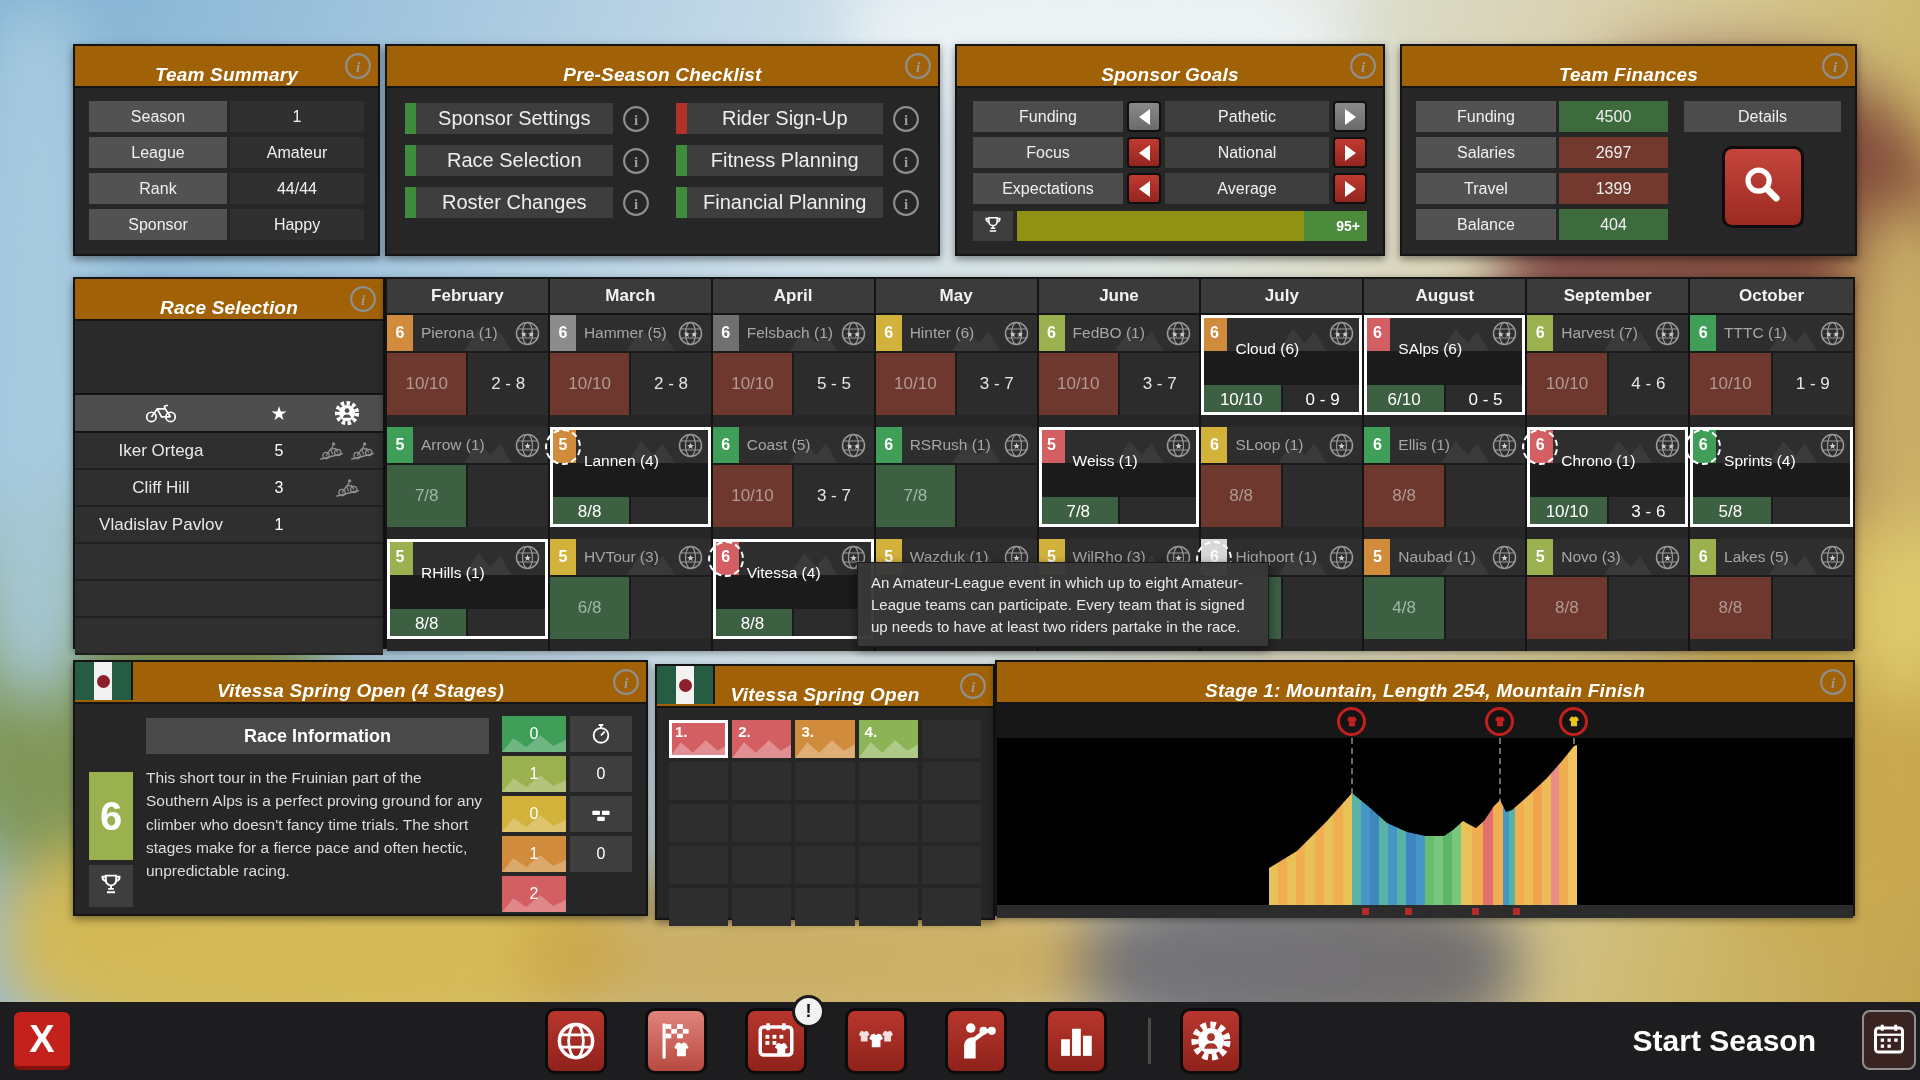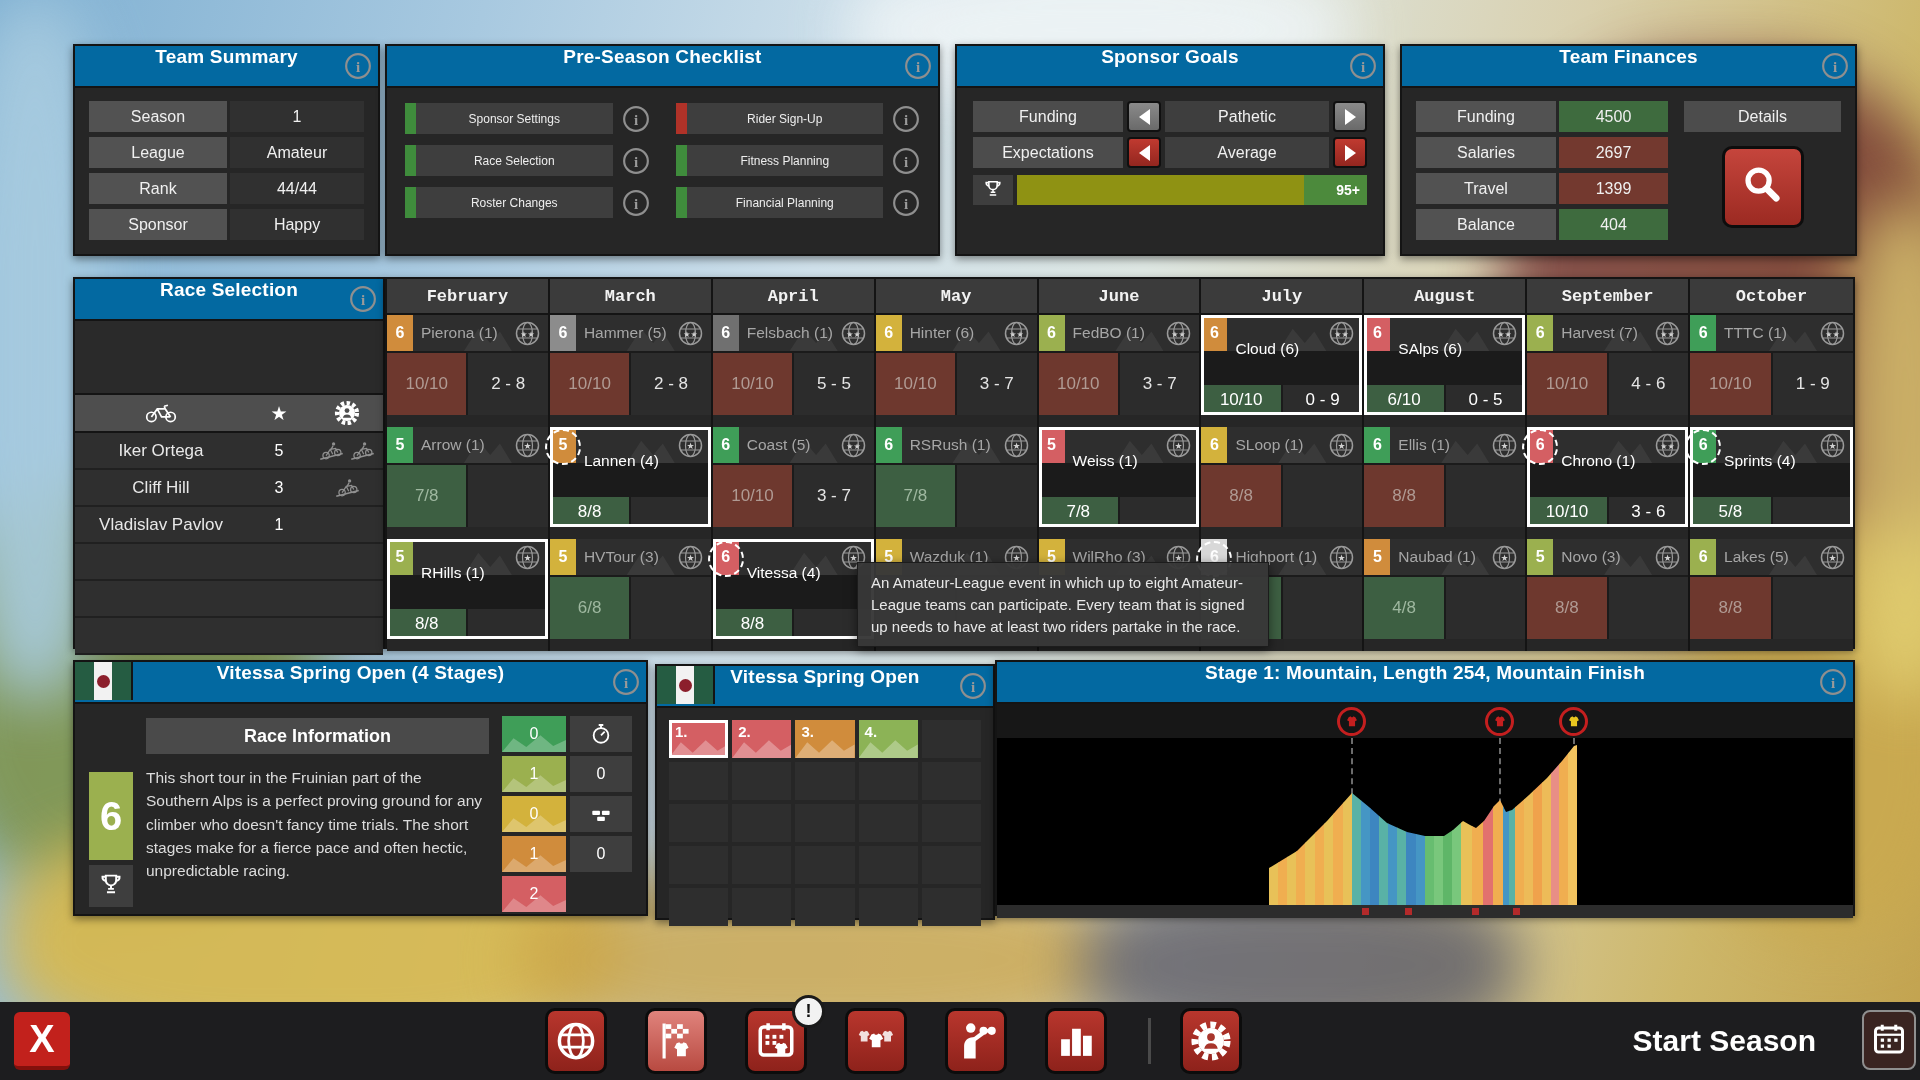--- a/index.html
+++ b/index.html
@@ -3,36 +3,36 @@
 <meta charset="utf-8">
 <style>
   html,body{margin:0;padding:0;background:#222;}
   #root{position:relative;width:1920px;height:1080px;overflow:hidden;
         font-family:"Liberation Sans","DejaVu Sans",sans-serif;}
   
   .bg{position:absolute;inset:0;background:linear-gradient(105deg,#7fb0d2 0%,#a8c9e0 22%,#cfe0ea 40%,#dde6e2 55%,#d9d0ae 72%,#cdb76a 88%,#c2a24e 100%);}
   .blob{position:absolute;filter:blur(30px);border-radius:40%;}
   
   .panel{position:absolute;background:#262626;border:2px solid #141414;box-shadow:0 3px 8px rgba(0,0,0,.45);z-index:10;box-sizing:border-box;}
-  .panel>header{height:40px;background:#0369a1;border-bottom:2px solid #141414;display:flex;align-items:flex-start;justify-content:center;position:relative;}
+  .panel>header{height:40px;background:#a16207;border-bottom:2px solid #141414;display:flex;align-items:flex-end;justify-content:center;position:relative;font-style:italic;}
   .ptitle{color:#fff;font-weight:bold;font-size:19px;letter-spacing:.2px;}
   .info-btn{position:absolute;right:6px;top:6px;width:28px;height:28px;}
   .info-btn svg{width:100%;height:100%;}
   
   .kv-row{display:flex;height:31px;margin-bottom:5px;}
   .kv-label{background:#525252;color:#f0f0f0;font-size:16px;display:flex;align-items:center;justify-content:center;}
   .kv-value{background:#303030;color:#f0f0f0;font-size:16px;display:flex;align-items:center;justify-content:center;margin-left:3px;}
   .tone-green{background:#3e6b3e !important;}
   .tone-red{background:#73392f !important;}
   
   #cl-grid{display:grid;grid-template-rows:repeat(3,31px);grid-auto-flow:column;grid-auto-columns:1fr;gap:11px 26px;padding:15px 18px;}
   .cl-item{display:flex;align-items:stretch;}
   .cl-bar{width:11px;}
   .st-green{background:#3f8c3c;} .st-red{background:#b03228;}
-  .cl-label{flex:1;background:#3e3e3e;color:#eee;font-size:12px;display:flex;align-items:center;justify-content:center;}
+  .cl-label{flex:1;background:#3e3e3e;color:#eee;font-size:20px;display:flex;align-items:center;justify-content:center;}
   .cl-info{width:28px;height:28px;margin-left:9px;align-self:center;}
   .cl-info svg{width:100%;height:100%;}
   
   #sg-rows{padding:13px 16px 0 16px;}
   .sg-row{display:grid;grid-template-columns:150px 34px 1fr 34px;gap:4px;height:31px;margin-bottom:5px;}
   .sg-label{background:#4c4c4c;color:#f0f0f0;font-size:16px;display:flex;align-items:center;justify-content:center;}
   .sg-value{background:#3e3e3e;color:#f0f0f0;font-size:16px;display:flex;align-items:center;justify-content:center;}
   .arrow-btn{border-radius:4px;border:2px solid #101010;display:flex;align-items:center;justify-content:center;box-sizing:border-box;}
   .arrow-red{background:linear-gradient(#c03a30,#93261f);} .arrow-gray{background:linear-gradient(#8a8a8a,#6a6a6a);}
   .tri-l{width:0;height:0;border:8px solid transparent;border-right:11px solid #fff;margin-left:-8px;}
@@ -53,21 +53,21 @@
   .mag-btn svg{width:44px;height:44px;}
   
   .rs-empty{height:72px;background:#2a2a2a;border-bottom:2px solid #141414;}
   .rs-head{height:36px;background:#4e4e4e;border-bottom:2px solid #141414;display:grid;grid-template-columns:172px 64px 1fr;align-items:center;justify-items:center;}
   .rs-row{height:35px;background:#2f2f2f;border-bottom:2px solid #202020;display:grid;grid-template-columns:172px 64px 1fr;align-items:center;justify-items:center;}
   .rs-name{color:#e8e8e8;font-size:17px;} .rs-stars{color:#fff;font-size:16px;}
   .rs-badges{display:flex;gap:4px;} .rs-badges svg{width:27px;height:20px;}
   .star-glyph{color:#fff;font-size:19px;}
   
   #cal-months{display:grid;grid-template-columns:repeat(9,1fr);height:36px;}
-  .month{background:#3b3b3b;border-right:2px solid #141414;border-bottom:2px solid #141414;display:flex;align-items:center;justify-content:center;color:#f2f2f2;font-weight:bold;font-size:17px;font-family:Liberation Mono, monospace;}
+  .month{background:#3b3b3b;border-right:2px solid #141414;border-bottom:2px solid #141414;display:flex;align-items:center;justify-content:center;color:#f2f2f2;font-weight:bold;font-size:17px;}
   .month:last-child{border-right:none;}
   .cal-row{display:grid;grid-template-columns:repeat(9,1fr);height:112px;}
   .cell{position:relative;border-right:2px solid #141414;background:#262626;display:flex;flex-direction:column;box-sizing:border-box;}
   .cell:last-child{border-right:none;}
   .nrow{position:relative;height:36px;background:#2e2e2e;border-bottom:2px solid #1b1b1b;display:flex;align-items:center;flex:none;}
   .nrow::after{content:"";position:absolute;right:36px;top:9px;width:48px;height:27px;background:rgba(255,255,255,.06);clip-path:polygon(0 100%,30% 18%,55% 70%,75% 28%,100% 100%);}
   .rnum{position:relative;width:26px;align-self:stretch;display:flex;align-items:center;justify-content:center;color:#fff;font-weight:bold;font-size:16px;flex:none;}
   .rnum.ret::before{content:"";position:absolute;left:-5px;top:2px;width:32px;height:32px;border:2px dashed #fff;border-radius:50%;z-index:4;}
   .rname{margin-left:8px;font-size:15.5px;color:#a6a6a6;white-space:nowrap;z-index:2;}
   .globe-ic{margin-left:auto;margin-right:7px;width:27px;height:27px;z-index:2;}
@@ -238,20 +238,30 @@
           </svg></span>
       </header>
     <div id="sg-rows">
         <div class="sg-row">
     <div class="sg-label">Funding</div>
     <div class="arrow-btn arrow-gray">
             <span class="tri-l"></span>
           </div>
     <div class="sg-value">Pathetic</div>
     <div class="arrow-btn arrow-gray">
+            <span class="tri-r"></span>
+          </div>
+        </div>
+        <div class="sg-row">
+    <div class="sg-label">Focus</div>
+    <div class="arrow-btn arrow-red">
+            <span class="tri-l"></span>
+          </div>
+    <div class="sg-value">National</div>
+    <div class="arrow-btn arrow-red">
             <span class="tri-r"></span>
           </div>
         </div>
         <div class="sg-row">
     <div class="sg-label">Expectations</div>
     <div class="arrow-btn arrow-red">
             <span class="tri-l"></span>
           </div>
     <div class="sg-value">Average</div>
     <div class="arrow-btn arrow-red">

